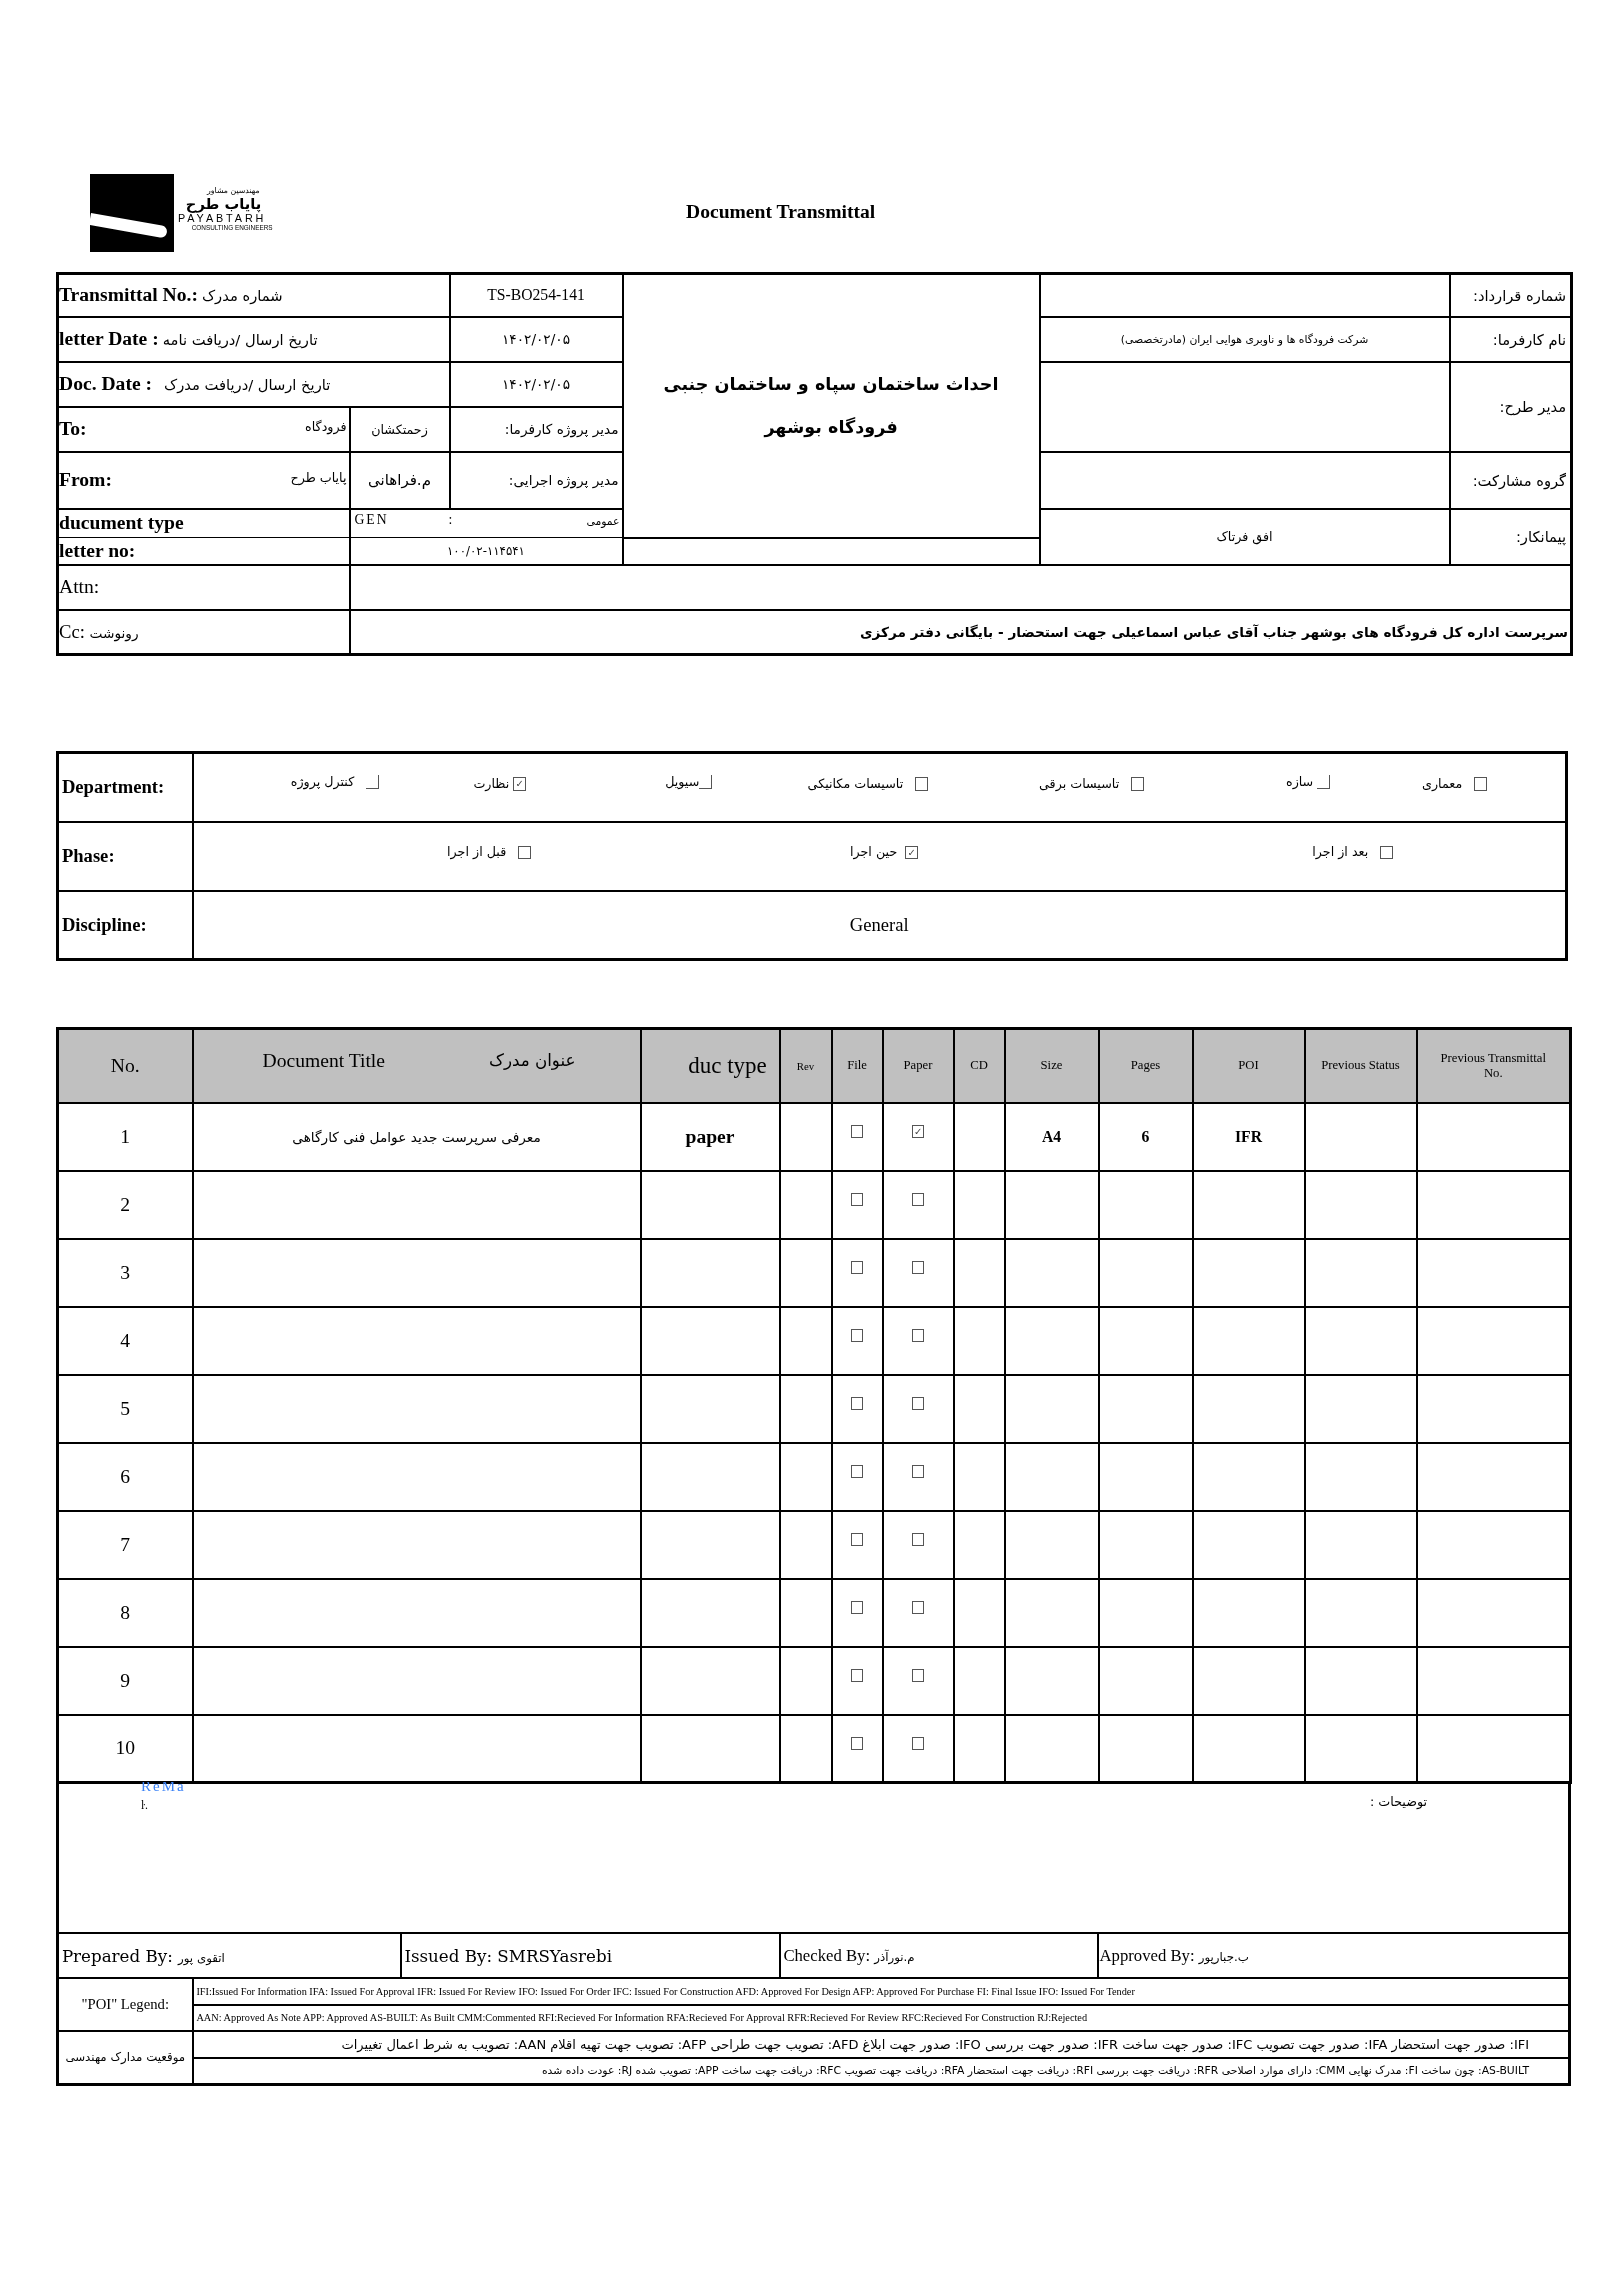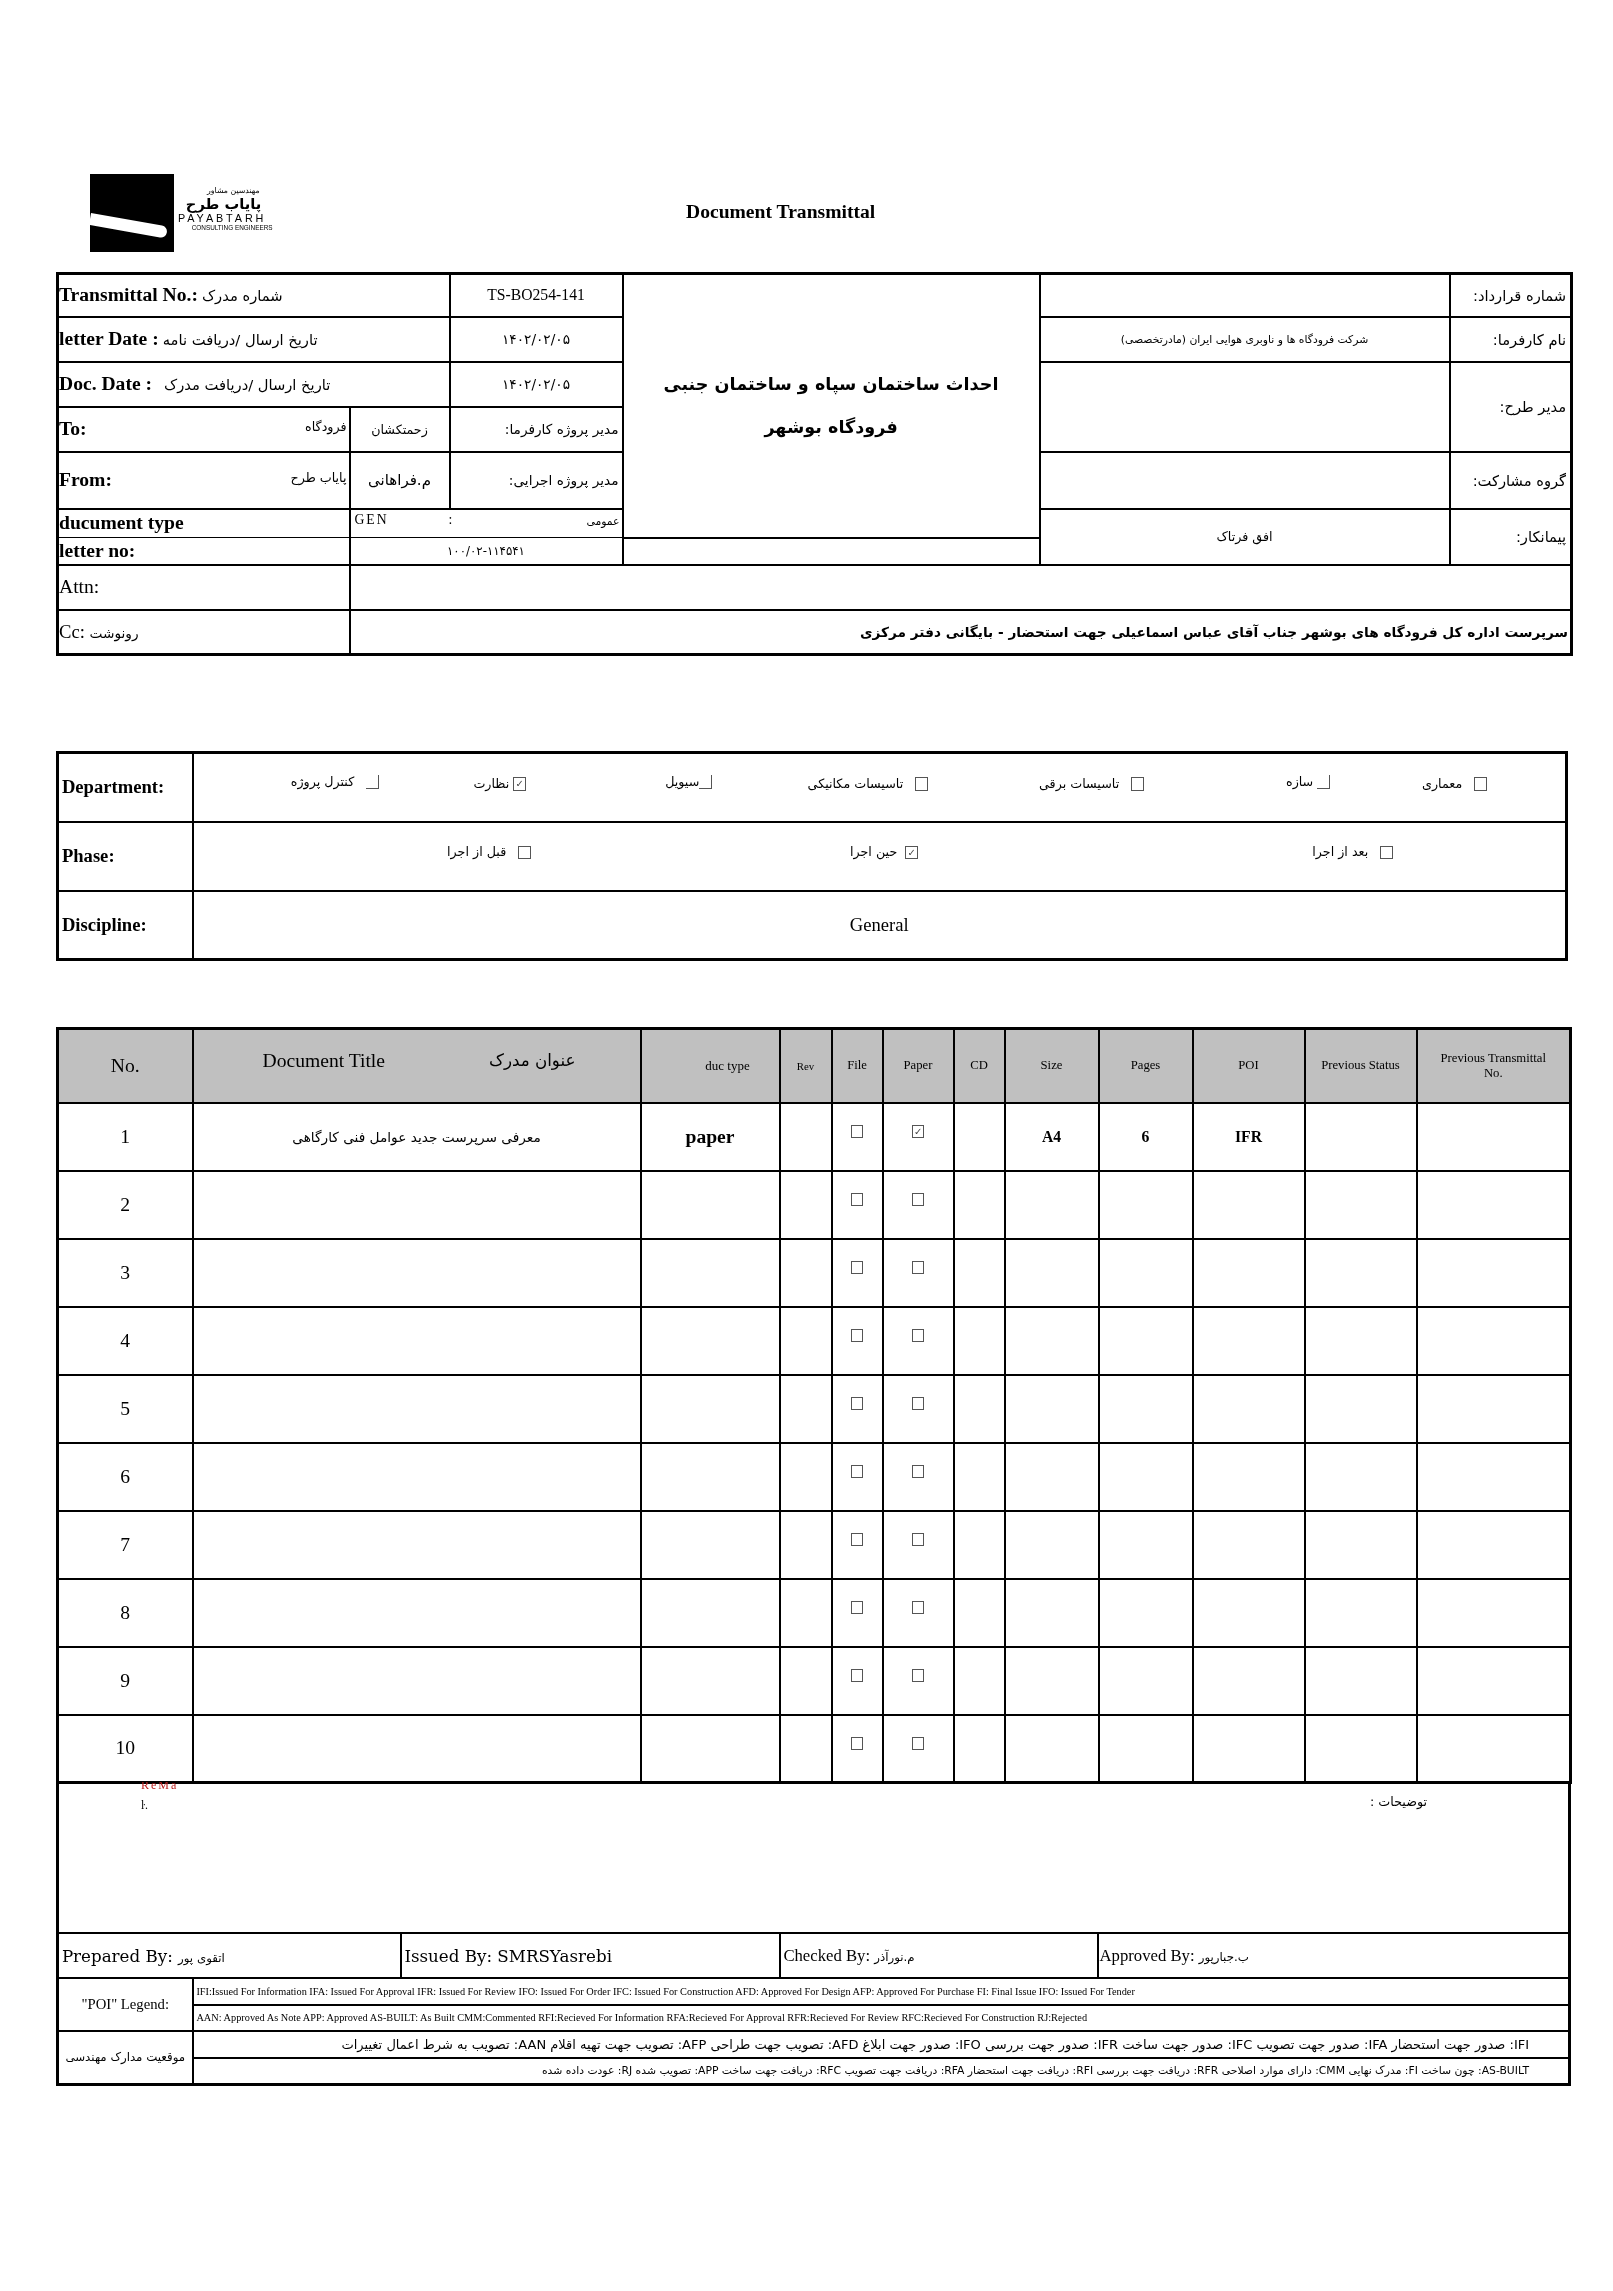--- a/index.html
+++ b/index.html
@@ -182,21 +182,21 @@
       <col style="width:112px">
       <col style="width:154px">
   </colgroup>
   <tbody>
       <tr class="hdr" style="height:74px">
     <td class="c" style="font-size:19.6px; border-width:2.9px;">No.</td>
     <td style="border-width:2.9px; position:relative;">
       <span style="position:absolute; left:69px; top:19.6px; font-size:19.6px;">Document Title</span>
       <span class="fa" style="position:absolute; right:64px; top:19.6px; font-size:16.7px;">عنوان مدرک</span>
     </td>
-    <td class="c" style="font-size:13px; border-width:2.9px;padding-left:35px;">duc type</td>
+    <td class="c" style="font-size:23px; border-width:2.9px;padding-left:35px;">duc type</td>
     <td class="c xs" style="border-width:2.9px;">Rev</td>
     <td class="c sm" style="border-width:2.9px;">File</td>
     <td class="c sm" style="border-width:2.9px;">Paper</td>
     <td class="c sm" style="border-width:2.9px;">CD</td>
     <td class="c sm" style="border-width:2.9px;">Size</td>
     <td class="c sm" style="border-width:2.9px;">Pages</td>
     <td class="c sm" style="border-width:2.9px;">POI</td>
     <td class="c sm" style="border-width:2.9px; padding:0 15.7px;">Previous Status</td>
     <td class="c sm" style="border-width:2.9px; padding:0 19.6px;">Previous Transmittal No.</td>
   </tr>
@@ -349,21 +349,21 @@
   <colgroup>
     <col style="width:135px">
       <col style="width:208px">
       <col style="width:379px">
       <col style="width:318px">
       <col style="width:472px">
   </colgroup>
   <tbody>
       <tr style="height:151px">
     <td colspan="5" style="border-width:0 2.9px 2.9px 2.9px; position:relative; vertical-align:top;">
-      <span class="abs" style="left:82px; top:-3.9px; font-size:12px; letter-spacing:2px; color:#b91c1c;">ReMa</span>
+      <span class="abs" style="left:82px; top:-3.9px; font-size:15px; letter-spacing:2px; color:#3b82f6;">ReMa</span>
       <span class="abs" style="left:82px; top:15.7px; font-size:11.8px;">ŀ.</span>
       <span class="abs fa rtl" style="right:141px; top:11.8px; font-size:12.7px;">توضیحات :</span>
     </td>
   </tr>
   <tr style="height:45px">
     <td colspan="2" style="font-size:16.7px; border-width:2.9px; padding-left:2.9px; font-family:'DejaVu Serif', serif;">
       <span>Prepared By:</span> <span class="fa" style="font-size:11.8px;">اتقوی پور</span>
     </td>
     <td style="font-size:16.7px; border-width:2.9px; padding-left:2.9px; font-family:'DejaVu Serif', serif;">
       <span>Issued By:</span> <span>SMRSYasrebi</span>

